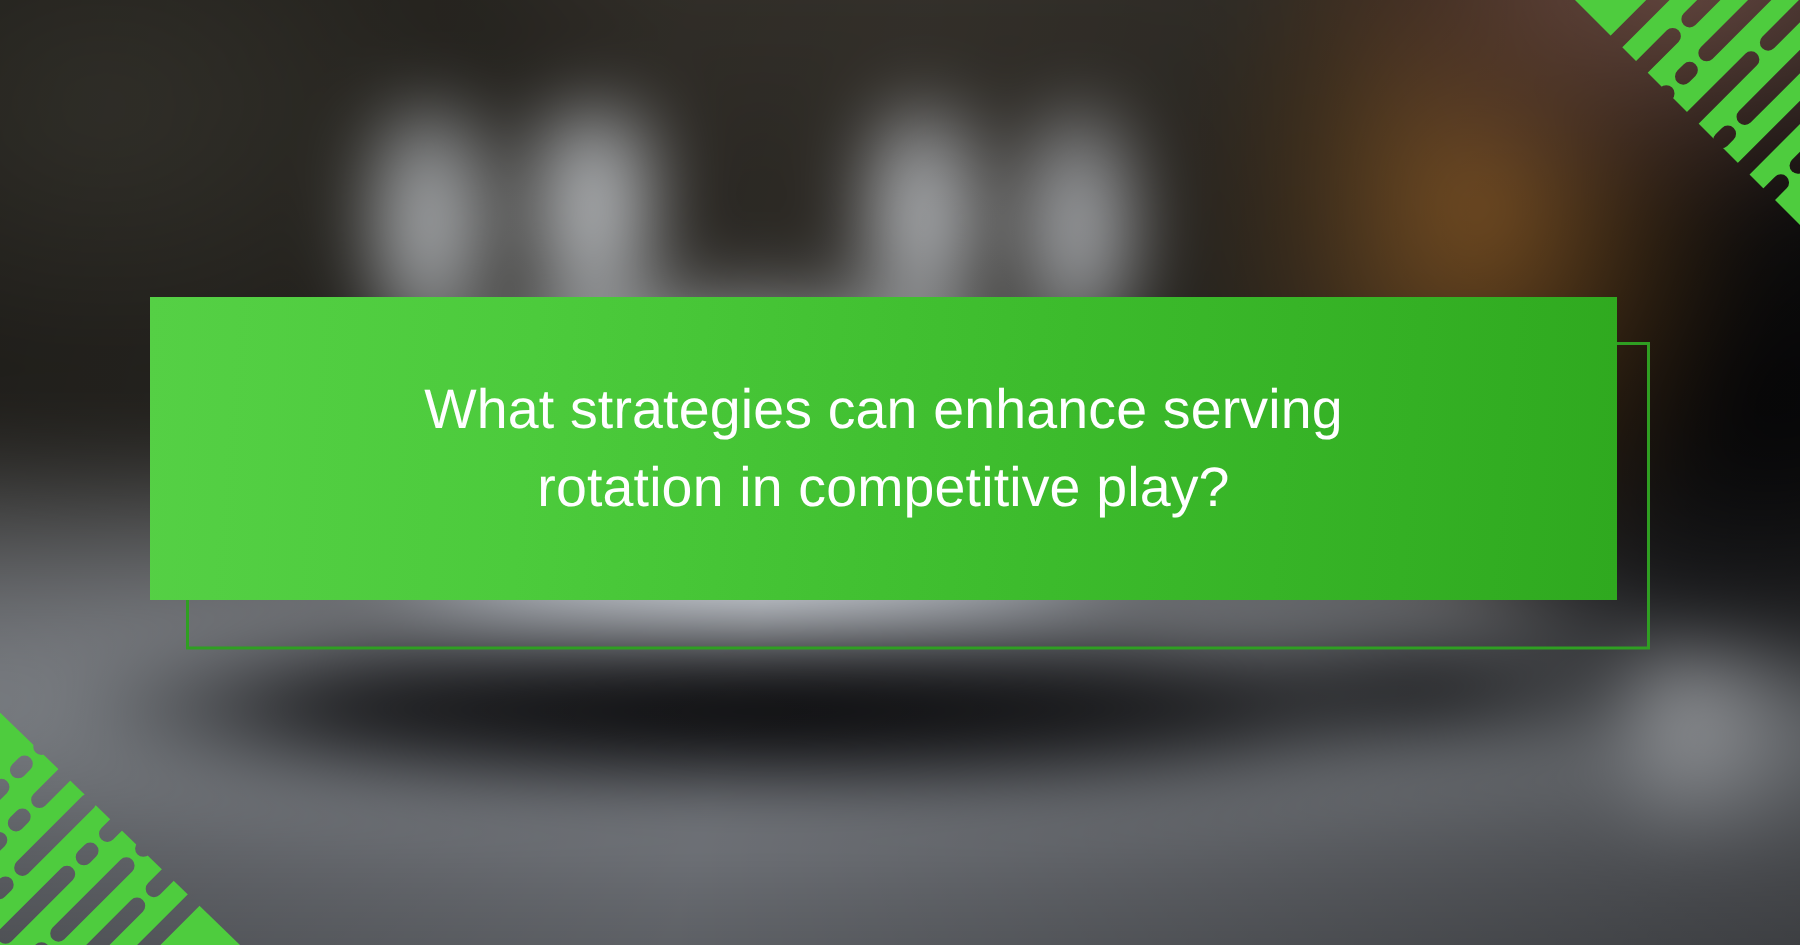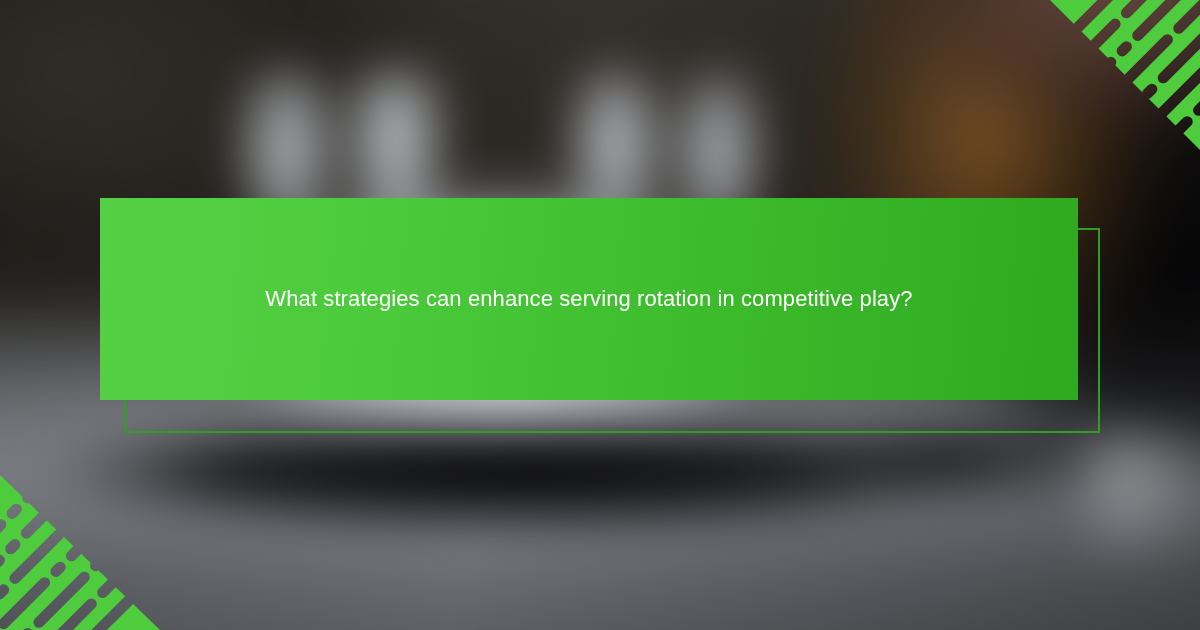--- a/index.html
+++ b/index.html
@@ -104,21 +104,21 @@
     height: 202px;
     background: linear-gradient(95deg, #55d045 0%, #4ccb3c 26%, #3cbb2c 62%, #2fa91f 100%);
     display: flex;
     align-items: center;
     justify-content: center;
   }
   .panel-title {
     width: 660px;
     text-align: center;
     color: #ffffff;
-    font-size: 22px;
+    font-size: 37px;
     line-height: 52px;
     font-weight: 400;
     letter-spacing: 0.1px;
     font-family: "Liberation Sans", sans-serif;
   }
 </style>
 </head>
 <body>
 
 <div class="banner">

